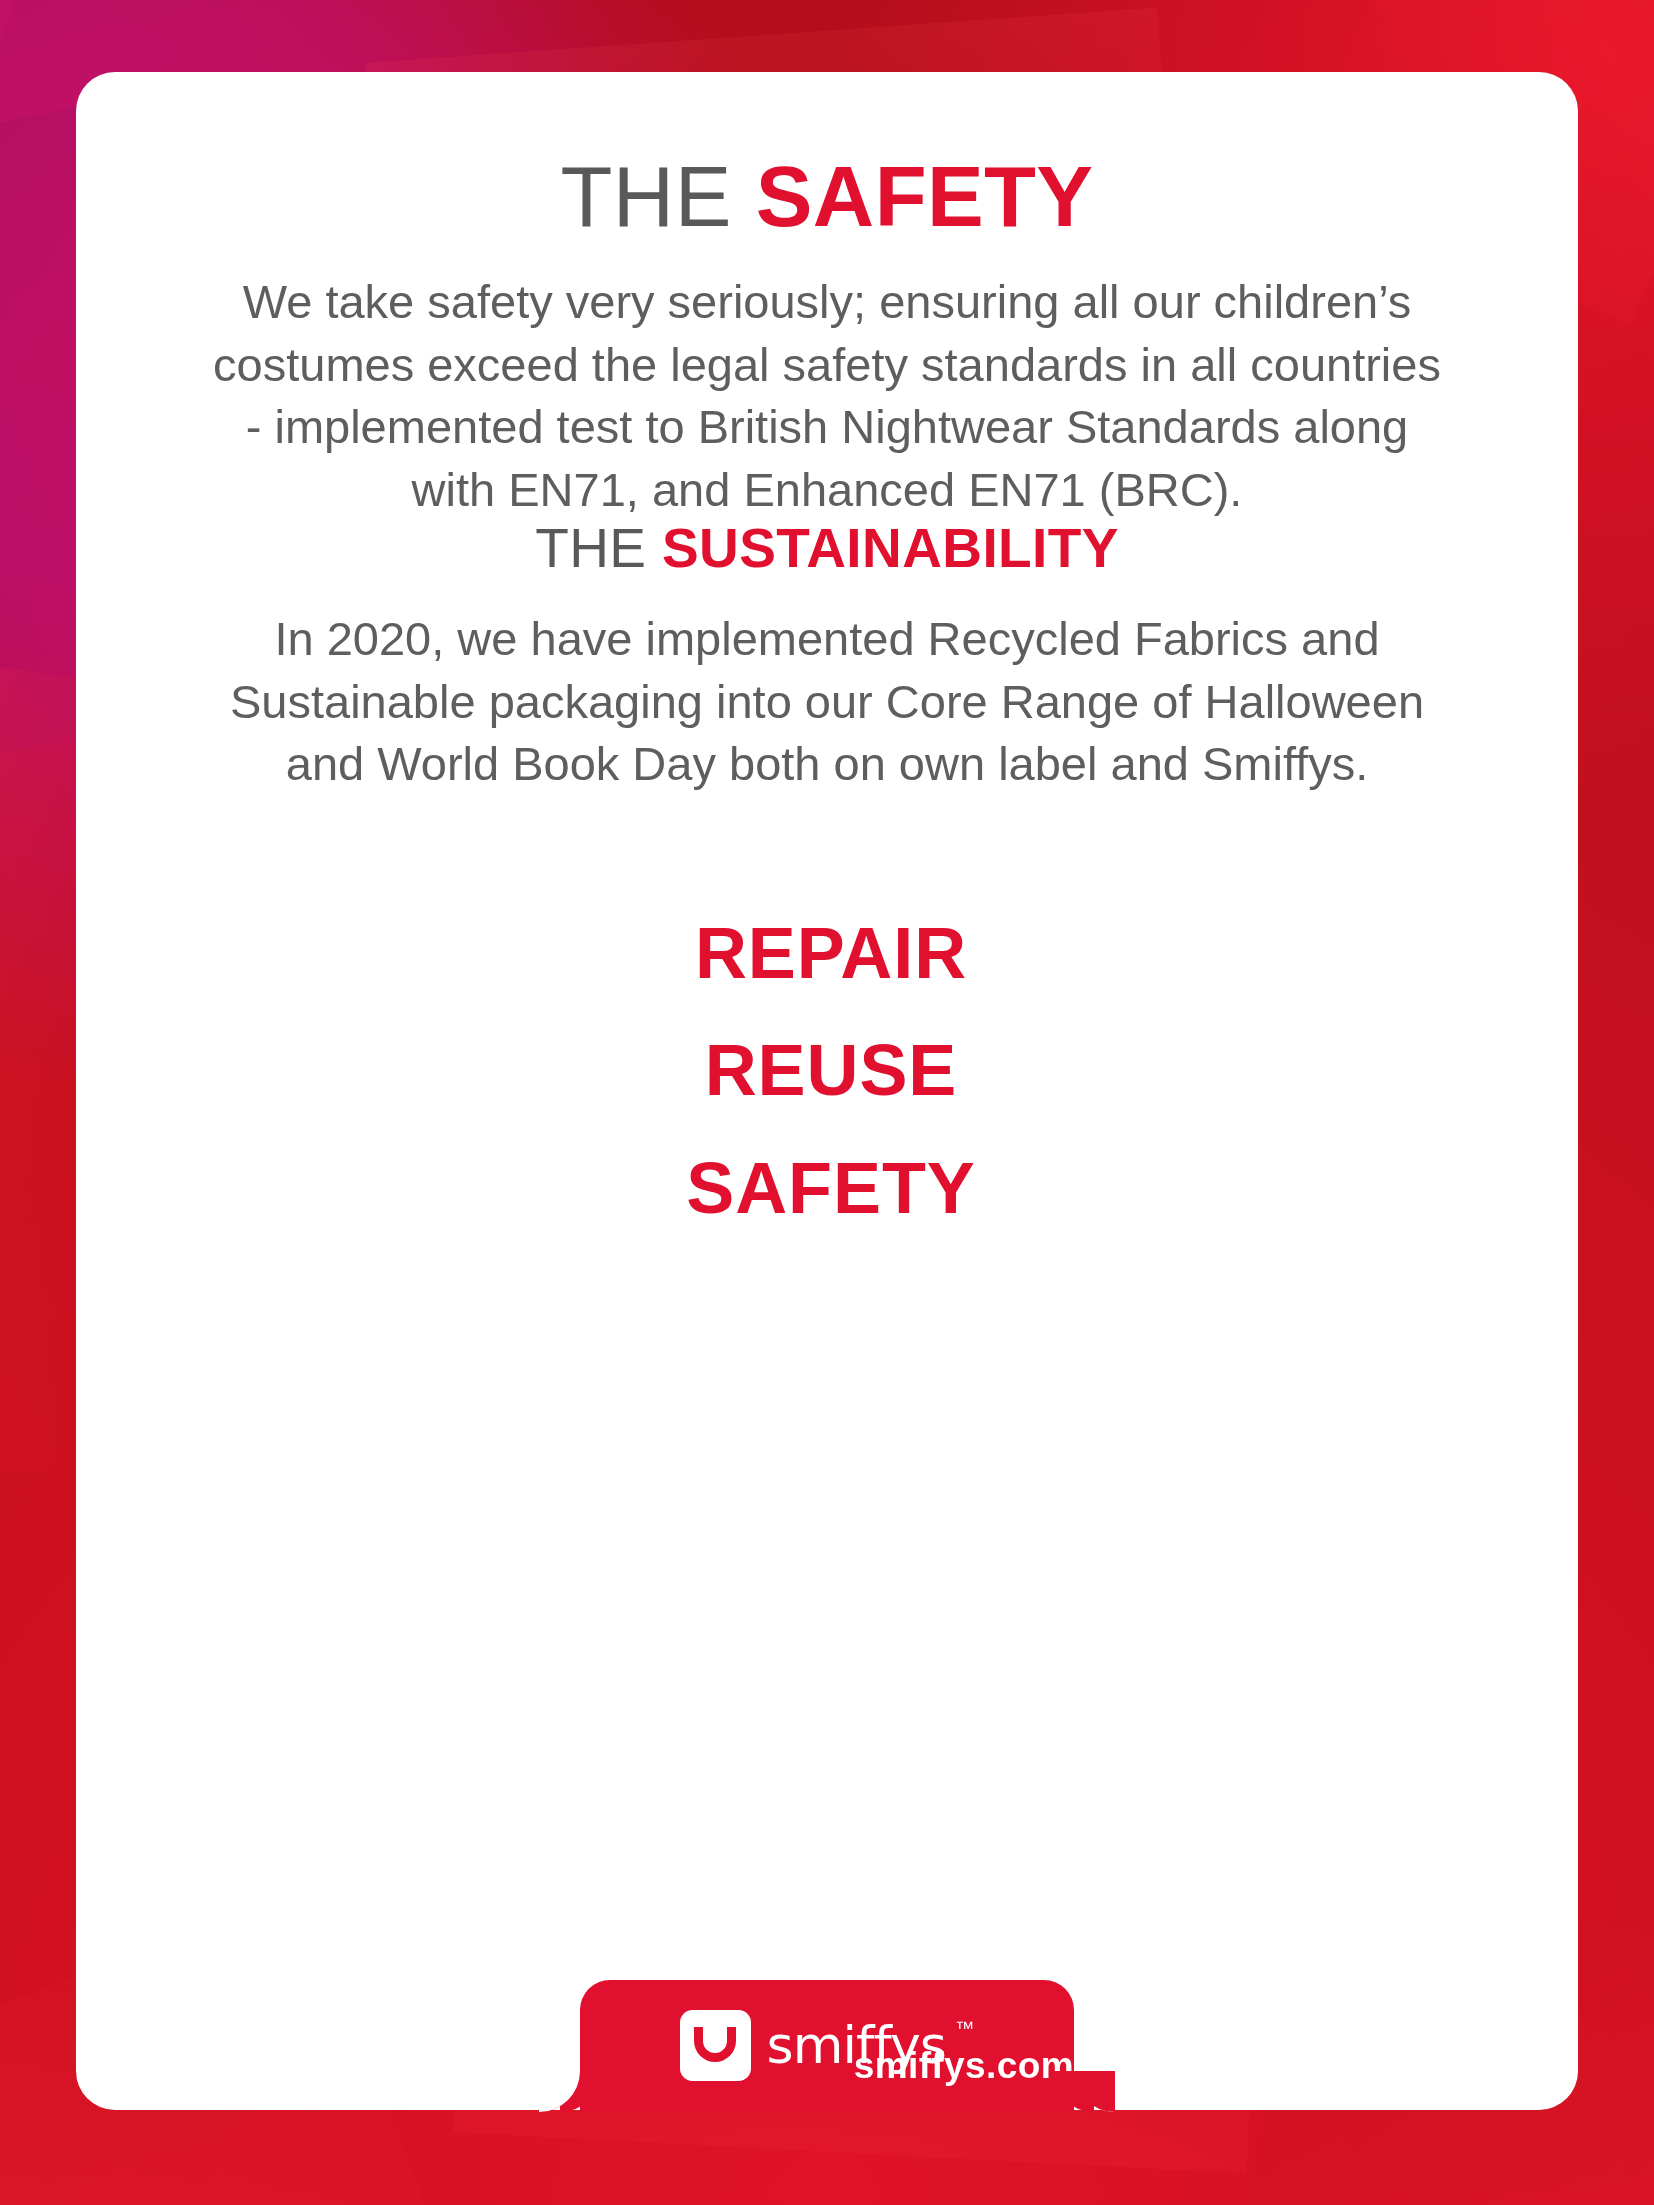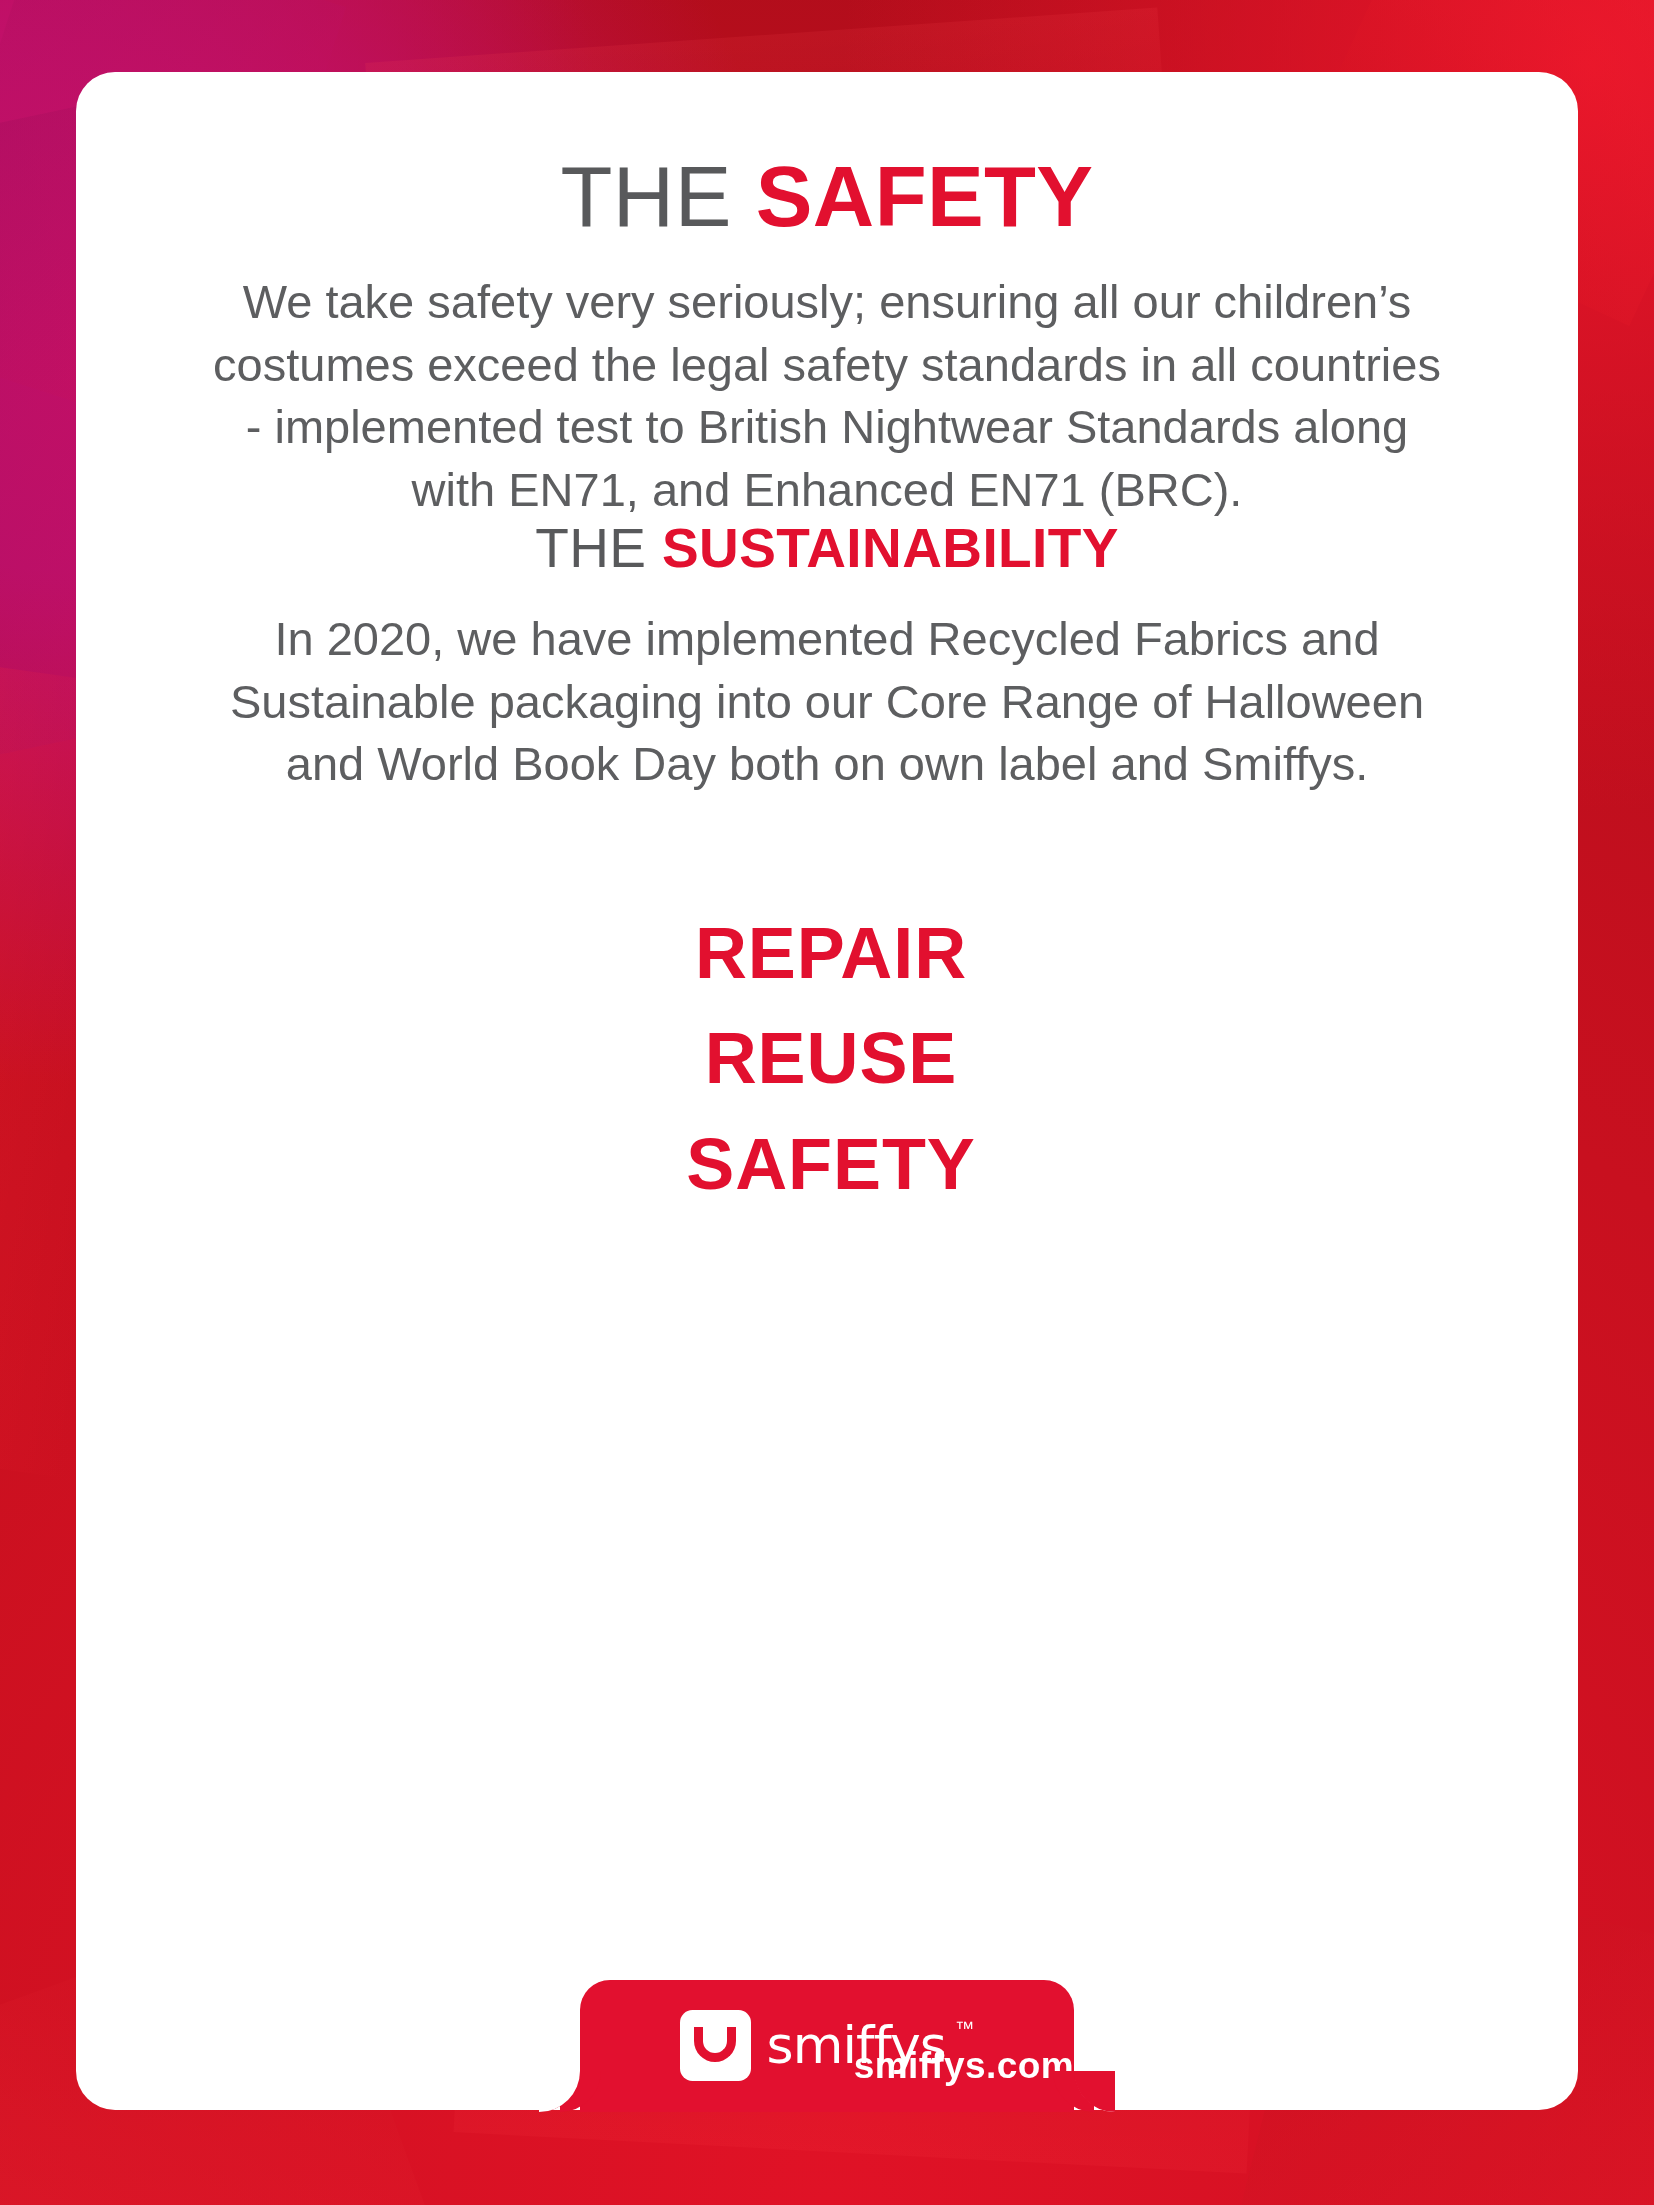--- a/index.html
+++ b/index.html
@@ -102,21 +102,21 @@
   }
 
   .rrrr {
     margin-top: 106px;
     color: #e2102f;
     font-weight: 700;
     font-size: 72px;
     line-height: 1.43;
     letter-spacing: 0.9px;
   }
-  .rrrr div { margin: 3px; padding-left: 8px; }
+  .rrrr div { margin: 15px; padding-left: 8px; }
 
   
   .logo-tab {
     position: absolute;
     left: 50%;
     transform: translateX(-50%);
     bottom: -1.8px;
     width: 494px;
     height: 132px;
     background: #e2102f;

